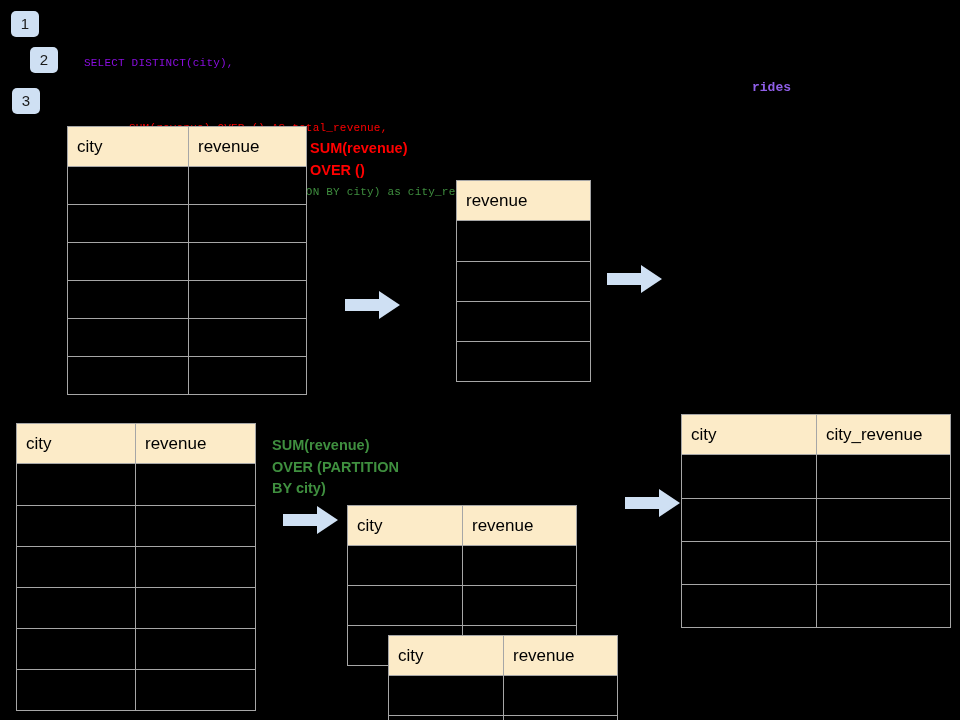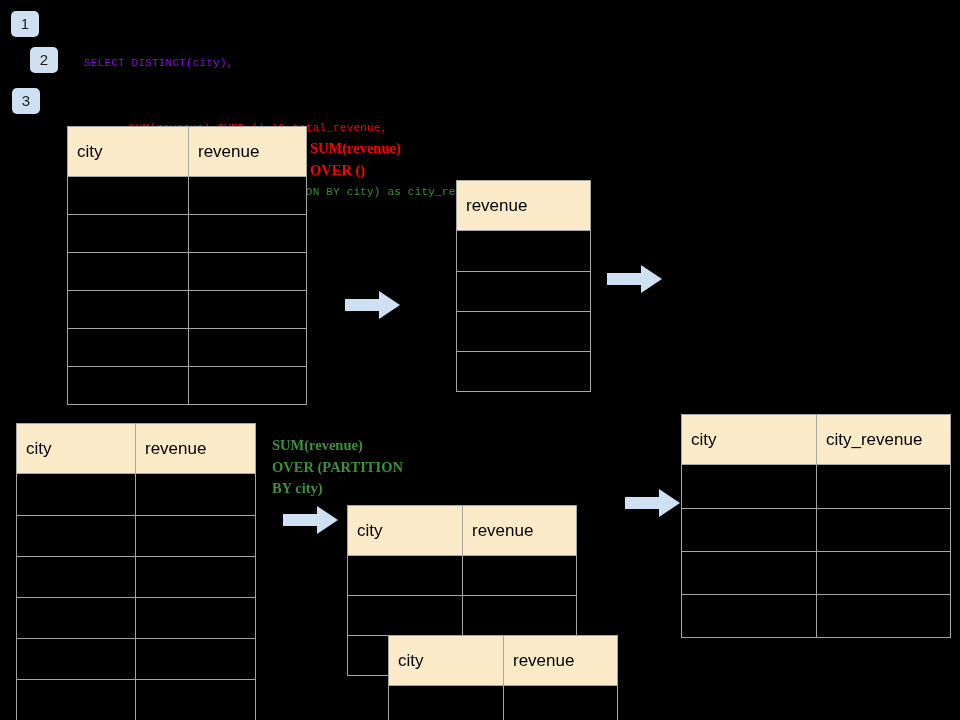--- a/index.html
+++ b/index.html
@@ -57,21 +57,21 @@
     white-space: pre;
     font-weight: bold;
     color: #a01ad8;
     width: 150px;
   }
   .side-note .lav { color: #8f5fe8; }
 
   
   .annot {
     position: absolute;
-    font-family: Liberation Serif, serif;
+    font-family: Liberation Sans, sans-serif;
     font-size: 14.5px;
     line-height: 21.5px;
     white-space: pre;
     font-weight: bold;
   }
   .annot.red   { color: #ff0000; }
   .annot.green { color: #3f8f3f; }
 
   
   .tbl {
@@ -86,21 +86,21 @@
     margin: 0;
   }
   .tbl th {
     background: #fcebc8;
     color: #000000;
     font-family: "Liberation Sans", sans-serif;
     font-size: 17px;
     font-weight: 400;
     text-align: left;
     padding-left: 9px;
-    height: 50px;
+    height: 40px;
     box-sizing: border-box;
   }
   .tbl td {
     background: #000000;
     height: 38px;
     box-sizing: border-box;
   }
 
   
   .arrow {
@@ -121,20 +121,21 @@
 
   <div class="sql-block">
     <div class="sql-line c-purple" style="padding-left:0px;">SELECT DISTINCT(city),</div>
     <div class="sql-line c-red" style="padding-left:45px;">SUM(revenue) OVER () AS total_revenue,</div>
     <div class="sql-line c-green" style="padding-left:45px;">SUM(revenue) OVER (PARTITION BY city) as city_revenue</div>
     <div class="sql-line c-purple" style="padding-left:22px;">FROM rides</div>
     <div class="sql-line c-purple" style="padding-left:22px;">ORDER by city_revenue DESC;</div>
   </div>
 
   <div class="side-note">
+    <div class="lav">rides</div>
   </div>
 
   <div class="annot red" style="left:310px; top:138px;">SUM(revenue)
 OVER ()</div>
 
   <div class="annot green" style="left:272px; top:435px;">SUM(revenue)
 OVER (PARTITION
 BY city)</div>
 
   <table class="tbl" style="left:67px; top:126px; width:239px;">

